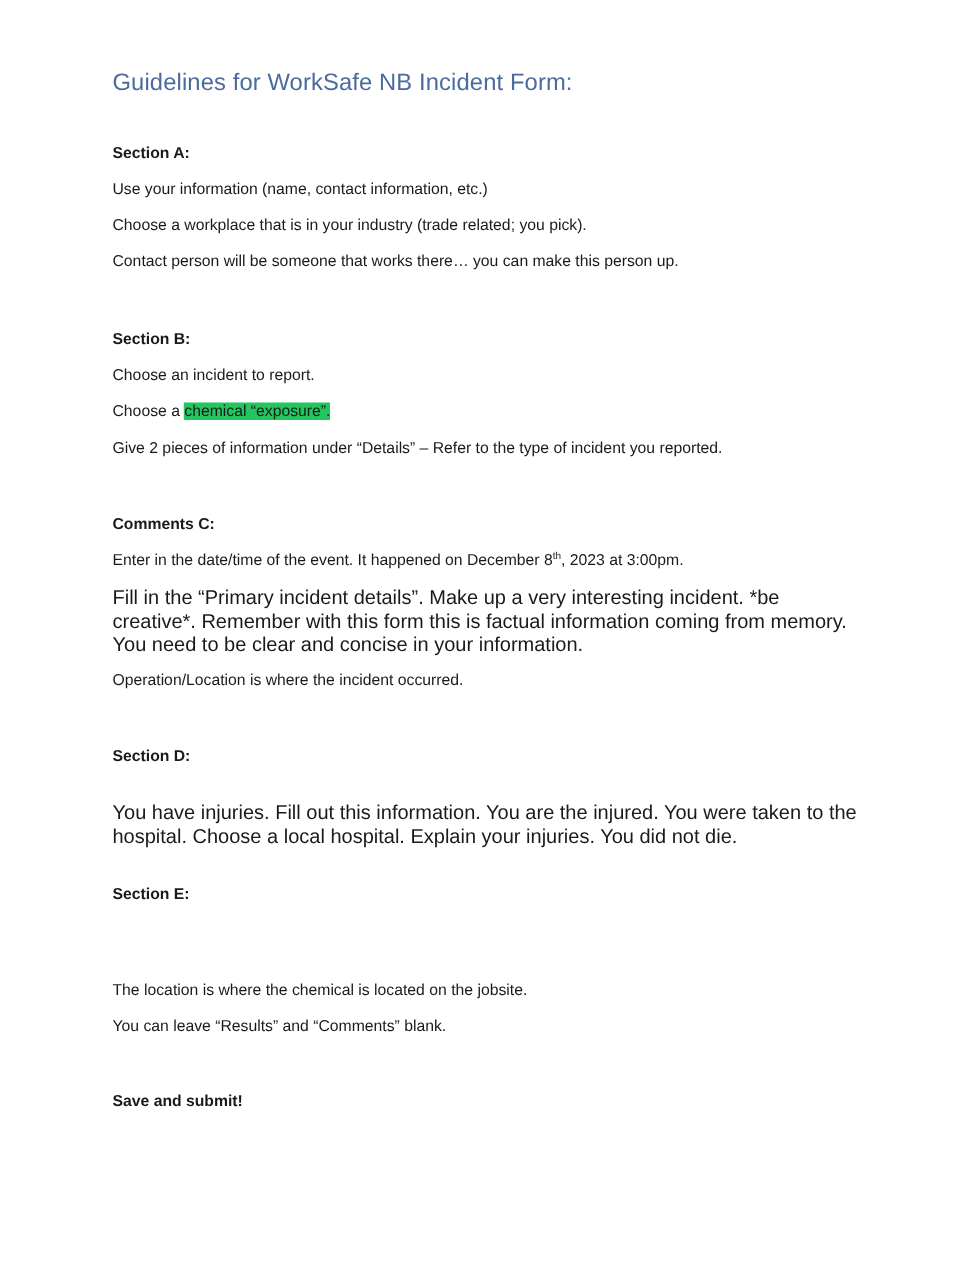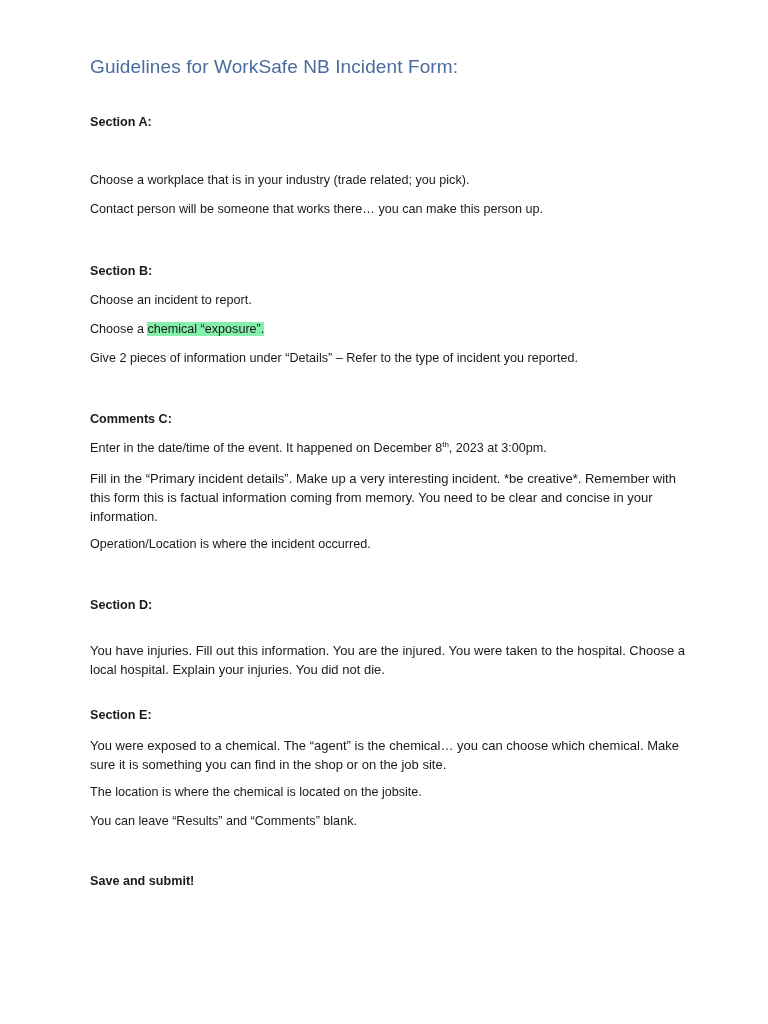--- a/index.html
+++ b/index.html
@@ -36,61 +36,61 @@
       left: 90px;
       font-size: 12.6px;
       line-height: 19px;
       white-space: nowrap;
       color: #1a1a1a;
     }
     .para {
       position: absolute;
       left: 90px;
       width: 600px;
-      font-size: 13px;
+      font-size: 16px;
       line-height: 19px;
       color: #1a1a1a;
     }
     .heading {
       font-weight: bold;
     }
     .hl {
-      background: #86efac;
+      background: #22c55e;
       margin-top: 44px;
     }
     sup {
       font-size: 8px;
       line-height: 0;
       vertical-align: super;
     }
   </style>
 </head>
 <body>
 
 <div class="page">
 
   <div class="title">Guidelines for WorkSafe NB Incident Form:</div>
 
   <div class="line heading" style="top:113px;">Section A:</div>
+  <div class="line" style="top:142px;">Use your information (name, contact information, etc.)</div>
   <div class="line" style="top:200px;">Contact person will be someone that works there… you can make this person up.</div>
   <div class="line" style="top:171px;">Choose a workplace that is in your industry (trade related; you pick).</div>
 
   <div class="line heading" style="top:262px;">Section B:</div>
   <div class="line" style="top:291px;">Choose an incident to report.</div>
   <div class="line" style="top:320px;"><span>Choose a </span><span class="hl">chemical “exposure”.</span></div>
   <div class="line" style="top:349px;">Give 2 pieces of information under “Details” – Refer to the type of incident you reported.</div>
 
   <div class="line heading" style="top:410px;">Comments C:</div>
   <div class="line" style="top:439px;"><span>Enter in the date/time of the event. It happened on December 8</span><sup>th</sup><span>, 2023 at 3:00pm.</span></div>
   <div class="para" style="top:469px;">Fill in the “Primary incident details”. Make up a very interesting incident. *be creative*. Remember with this form this is factual information coming from memory. You need to be clear and concise in your information.</div>
   <div class="line" style="top:535px;">Operation/Location is where the incident occurred.</div>
 
   <div class="line heading" style="top:596px;">Section D:</div>
   <div class="para" style="top:626px;margin-top:15px;">You have injuries. Fill out this information. You are the injured. You were taken to the hospital. Choose a local hospital. Explain your injuries. You did not die.</div>
 
   <div class="line heading" style="top:706px;">Section E:</div>
-  <div class="para" style="top:736px;">You were exposed to a chemical. The “agent” is the chemical… you can choose which chemical. Make sure it is something you can find in the shop or on the job site.</div>
   <div class="line" style="top:783px;">The location is where the chemical is located on the jobsite.</div>
   <div class="line" style="top:812px;">You can leave “Results” and “Comments” blank.</div>
 
   <div class="line heading" style="top:872px;">Save and submit!</div>
 
 </div>
 
 </body></html>

